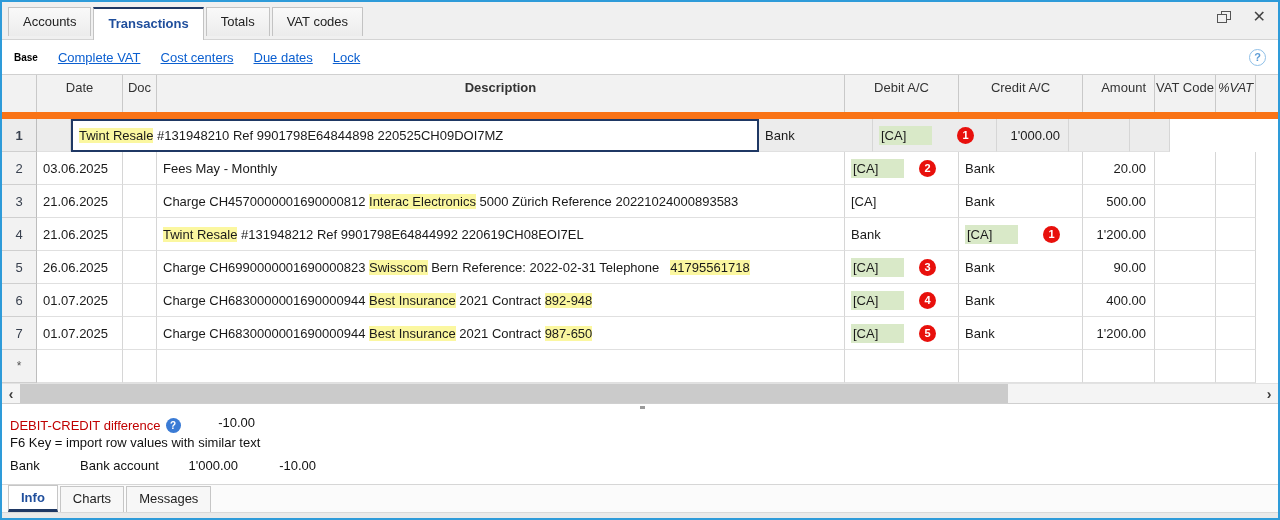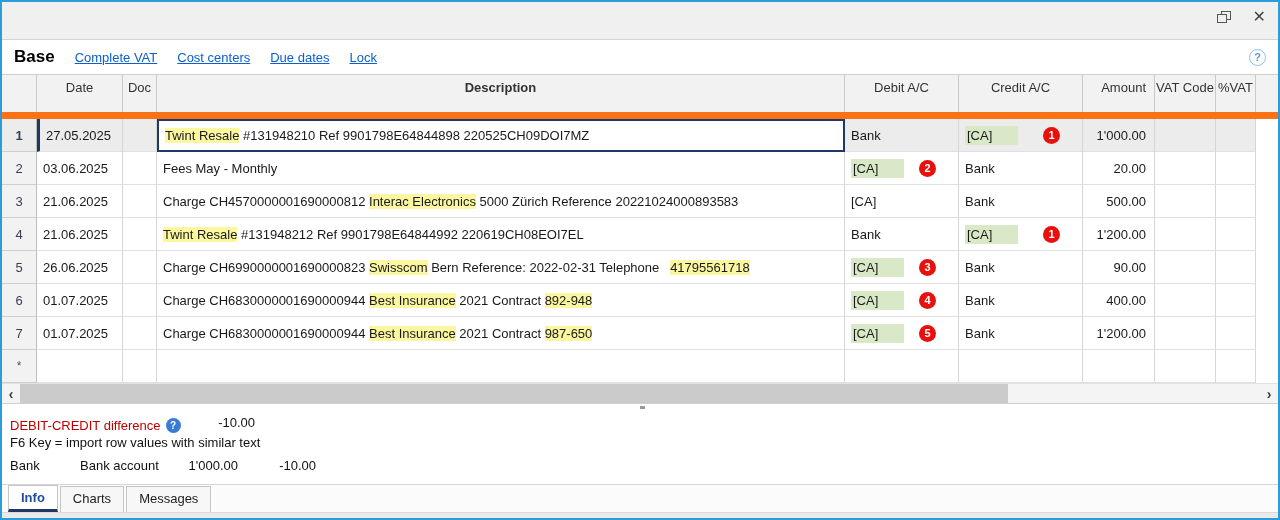--- a/index.html
+++ b/index.html
@@ -31,38 +31,38 @@
     margin-bottom:-1px;
   }
   .win-controls { position:absolute; top:7px; right:12px; display:flex; gap:22px; align-items:center; }
   .restore { position:relative; width:14px; height:12px; display:inline-block; }
   .restore .back { position:absolute; top:0; right:0; width:10px; height:9px; border:1.5px solid #555; background:transparent; }
   .restore .front { position:absolute; bottom:0; left:0; width:10px; height:9px; border:1.5px solid #555; background:#f0f0f0; }
   .close-x { font-size:16px; color:#444; line-height:16px; }
 
   
   .toolbar { height:34px; flex:none; background:#fff; display:flex; align-items:center; padding:0 12px; gap:20px; }
-  .view-base { font-size:17px; font-weight:bold; color:#000; }
+  .view-base { font-size:10px; font-weight:bold; color:#000; }
   .view-link { font-size:13px; color:#0B5FD0; text-decoration:underline; cursor:pointer; }
   .help-round {
     margin-left:auto; width:17px; height:17px; border-radius:50%;
     border:1.5px solid #8FC0E8; color:#5B9BD5; font-size:11px; font-weight:bold;
     display:flex; align-items:center; justify-content:center;
   }
 
   
   .grid { flex:none; border-top:1px solid #d0d0d0; font-size:13px; color:#1a1a1a; }
   .thead { display:flex; height:44px; background:#f2f2f2; border-bottom:7px solid #f97316; }
   .hc {
     display:flex; align-items:flex-start; justify-content:center; padding-top:5px;
     border-right:1px solid #c9c9c9; color:#333; overflow:hidden; white-space:nowrap;
   }
   .hc.c3 { font-weight:bold; }
   .hc.c6 { justify-content:flex-end; padding-right:8px; }
-  .hc.c8 { }
+  .hc.c8 { font-style:italic; }
   .c0 { width:35px; } .c1 { width:86px; } .c2 { width:34px; } .c3 { width:688px; }
   .c4 { width:114px; } .c5 { width:124px; } .c6 { width:72px; } .c7 { width:61px; } .c8 { width:40px; }
 
   .tbody { background:#fff; }
   .trow { display:flex; height:33px; }
   .tc {
     display:flex; align-items:center; padding:0 6px;
     border-right:1px solid #d6d6d6; border-bottom:1px solid #e0e0e0;
     overflow:hidden; white-space:nowrap;
   }
@@ -115,20 +115,26 @@
     border-bottom:3px solid #1F3864; height:27px;
   }
   .statusbar { height:6px; flex:none; background:#eaeaea; border-top:1px solid #d9d9d9; }
 </style>
 </head>
 <body>
 
 <div class="window">
 
   <div class="titlebar">
+    <div class="tabs">
+      <div class="tab">Accounts</div>
+      <div class="tab active">Transactions</div>
+      <div class="tab">Totals</div>
+      <div class="tab">VAT codes</div>
+    </div>
     <div class="win-controls">
       <span class="restore">
         <span class="back"></span>
         <span class="front"></span>
       </span>
       <span class="close-x">✕</span>
     </div>
   </div>
 
   <div class="toolbar">
@@ -148,21 +154,20 @@
         <div class="hc c3">Description</div>
         <div class="hc c4">Debit A/C</div>
         <div class="hc c5">Credit A/C</div>
         <div class="hc c6">Amount</div>
         <div class="hc c7">VAT Code</div>
         <div class="hc c8">%VAT</div>
       </div>
     <div class="tbody">
         <div class="trow selrow">
           <div class="tc c0 num">1</div>
-          <div class="tc c1">27.05.2025</div>
           <div class="tc c2"></div>
           <div class="tc c3 desc sel">
             <span class="hl-y">Twint Resale</span>
             <span> #131948210 Ref 9901798E64844898 220525CH09DOI7MZ</span>
           </div>
           <div class="tc c4 acct">
             <span>Bank</span>
           </div>
           <div class="tc c5 acct">
             <span class="hl-g">[CA]</span>

